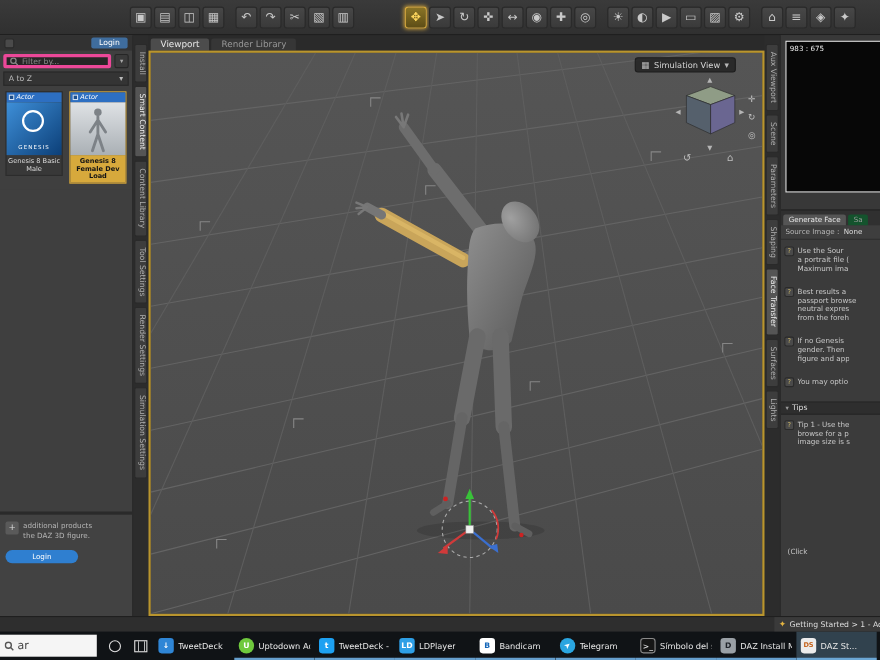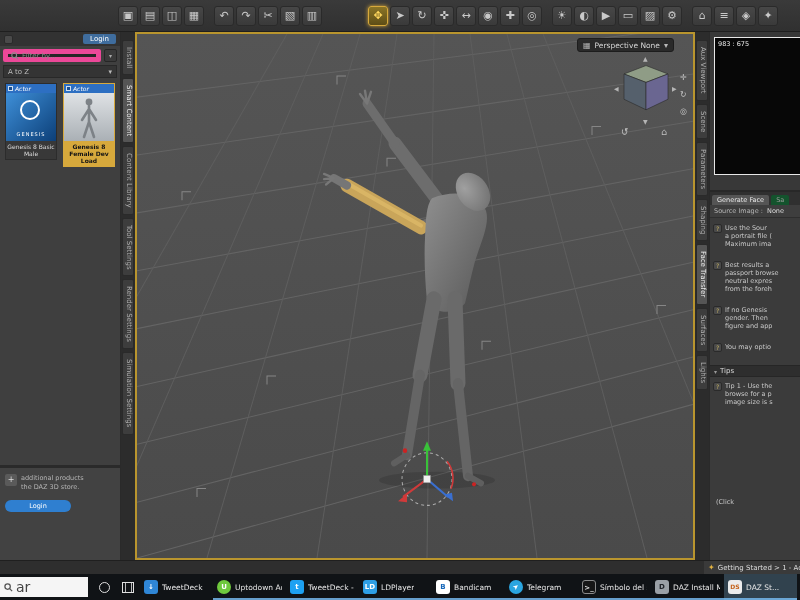--- a/index.html
+++ b/index.html
@@ -19,21 +19,21 @@
 
   
   .main{flex:1;display:flex;min-height:0;}
 
   
   .left-panel{width:140px;background:#3f3f3f;display:flex;flex-direction:column;border-right:1px solid #2a2a2a;}
   .lp-header{height:14px;background:#323232;display:flex;align-items:center;justify-content:flex-end;padding:0 4px;gap:3px;}
   .lp-hicon{width:9px;height:9px;background:#4a4a4a;border:1px solid #2a2a2a;border-radius:2px;margin-right:auto;}
   .login-btn{background:#3f6d9e;color:#fff;font-size:7px;line-height:10px;padding:0 7px;border-radius:2px;cursor:pointer;}
   .lp-filter{display:flex;align-items:center;gap:3px;margin:3px;}
-  .lp-input{flex:1;height:13px;background:#262626;border:5px solid #ec4899;border-radius:2px;display:flex;align-items:center;gap:3px;padding:0 3px;}
+  .lp-input{flex:1;height:13px;background:#262626;border:3px solid #ec4899;border-radius:2px;display:flex;align-items:center;gap:3px;padding:0 3px;}
   .lp-input span{font-size:7px;color:#8a8a8a;}
   .lp-sq{width:13px;height:13px;background:#3a3a3a;border:1px solid #262626;border-radius:2px;color:#aaa;font-size:6px;line-height:11px;text-align:center;cursor:pointer;}
   .lp-sort{height:13px;margin:0 3px;background:#343434;border:1px solid #282828;display:flex;align-items:center;justify-content:space-between;padding:0 4px;}
   .lp-sort span{font-size:7px;color:#bbb;}
   .lp-cards{display:flex;gap:6px;padding:5px;align-items:flex-start;}
   .card{width:52px;background:#383838;border:1px solid #2c2c2c;cursor:pointer;}
   .card.selected{border:1px solid #d7a93c;}
   .card-head{height:9px;background:#2d6fc2;display:flex;align-items:center;gap:2px;padding:0 2px;}
   .card-check{width:5px;height:5px;border:1px solid #cfe0f2;background:#1d4f8e;}
   .card-head span{font-size:6px;color:#fff;font-style:italic;}
@@ -93,21 +93,21 @@
 
   
   .statusbar{height:14px;background:#2e2e2e;border-top:1px solid #1f1f1f;position:relative;flex:0 0 auto;}
   .sb-seg{position:absolute;right:0;top:0;bottom:0;width:96px;background:#3a3a3a;display:flex;align-items:center;gap:3px;padding-left:4px;overflow:hidden;}
   .sb-icon{color:#e3b341;font-size:8px;}
   .sb-text{font-size:7px;color:#ddd;white-space:nowrap;}
 
   
   .taskbar{height:26px;background:#101316;display:flex;align-items:center;flex:0 0 auto;}
   .tb-search{width:88px;height:20px;background:#f5f5f5;display:flex;align-items:center;gap:3px;padding-left:4px;margin-right:4px;cursor:text;}
-  .tb-search span{font-size:14px;color:#444;}
+  .tb-search span{font-size:10px;color:#444;}
   .cortana{width:24px;display:flex;justify-content:center;cursor:pointer;}
   .cortana i{width:11px;height:11px;border:1.5px solid #e0e0e0;border-radius:50%;}
   .taskview{width:24px;display:flex;justify-content:center;cursor:pointer;}
   .taskview i{width:12px;height:11px;border:1px solid #e0e0e0;background:linear-gradient(90deg,transparent 0 2px,rgba(255,255,255,.7) 2px 3px,transparent 3px 8px,rgba(255,255,255,.7) 8px 9px,transparent 9px);}
   .tb-app{width:73px;height:26px;display:flex;align-items:center;gap:4px;padding:0 4px;cursor:pointer;}
   .tb-app.running{box-shadow:inset 0 -2px 0 rgba(118,185,237,.85);}
   .tb-app.active{background:#31424e;}
   .tb-ico{width:14px;height:14px;flex:0 0 auto;font-size:7px;font-weight:bold;line-height:14px;text-align:center;color:#fff;border-radius:3px;}
   .tb-label{font-size:7.5px;color:#e8e8e8;white-space:nowrap;overflow:hidden;}
   .i0{background:#2f86d6;} .i1{background:#6fc93d;border-radius:50%;}
@@ -212,37 +212,41 @@
           <div class="card-title">Genesis 8 Female Dev Load</div>
         </div>
       </div>
       <div class="lp-fill"></div>
       <div class="lp-splitter"></div>
       <div class="lp-store">
         <div class="store-row">
           <div class="store-icon">+</div>
           <div class="store-lines">
             <div>additional products</div>
-            <div>the DAZ 3D store.</div>
+            <div>the DAZ 3D figure.</div>
           </div>
         </div>
         <div class="store-btn">Login</div>
       </div>
     </div>
 
     <div class="vstrip">
       <div class="vtab">Install</div>
       <div class="vtab active">Smart Content</div>
       <div class="vtab">Content Library</div>
       <div class="vtab">Tool Settings</div>
       <div class="vtab">Render Settings</div>
       <div class="vtab">Simulation Settings</div>
     </div>
 
     <div class="vp-col">
+      <div class="vp-tabs">
+        <div class="vp-tab active">Viewport</div>
+        <div class="vp-tab inactive">Render Library</div>
+      </div>
       <div class="vp-canvas">
         <svg viewBox="0 0 556 498" preserveAspectRatio="none">
           <defs>
             <linearGradient id="bodyGrad" x1="0" y1="0" x2="1" y2="1">
               <stop offset="0" stop-color="#8f8f8f"></stop>
                 <stop offset="1" stop-color="#585858"></stop>
             </linearGradient>
             <radialGradient id="headGrad" cx="0.35" cy="0.3" r="1">
               <stop offset="0" stop-color="#a0a0a0"></stop>
                 <stop offset="1" stop-color="#666"></stop>
@@ -333,21 +337,21 @@
             <text x="484" y="96">↺</text>
             <text x="524" y="96">⌂</text>
             <text x="543" y="44" font-size="8">✛</text>
             <text x="543" y="60" font-size="8">↻</text>
             <text x="543" y="76" font-size="8">◎</text>
           </g>
         </svg>
 
         <div class="cam-pill">
           <span class="ic">▦</span>
-          <span class="lbl">Perspective None</span>
+          <span class="lbl">Simulation View</span>
           <span class="ic">▾</span>
         </div>
       </div>
     </div>
 
     <div class="vstrip">
       <div class="vtab">Aux Viewport</div>
       <div class="vtab">Scene</div>
       <div class="vtab">Parameters</div>
       <div class="vtab">Shaping</div>

